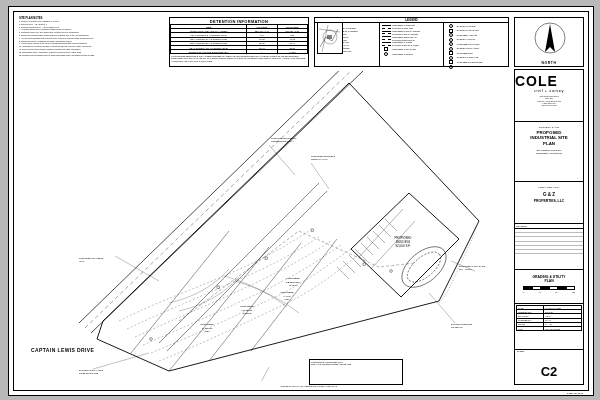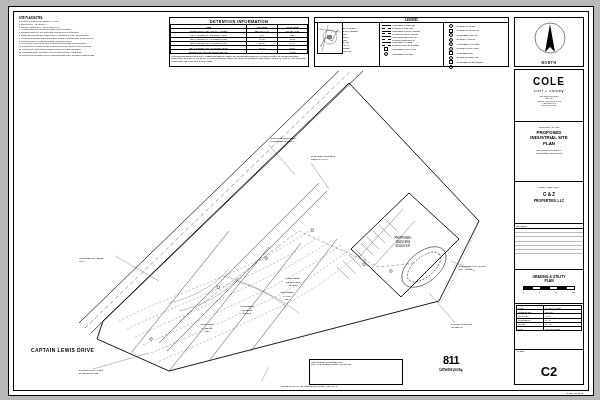--- a/index.html
+++ b/index.html
@@ -40,21 +40,21 @@
   #keymap svg{display:block}
 
   
   #north{left:505px;top:10px;width:70px;height:50px;}
   #north .label{position:absolute;bottom:1px;width:100%;text-align:center;font-size:3.4px;font-weight:bold;letter-spacing:.6px;}
 
   
   #tb{left:505px;top:62px;width:70px;height:316px;}
   .tbrow{border-bottom:1px solid #000;box-sizing:border-box;width:100%;}
 
-  .logo .cole{font-size:10px;font-weight:bold;letter-spacing:1px;text-align:center;line-height:11px;}
+  .logo .cole{font-size:14px;font-weight:bold;letter-spacing:1px;line-height:11px;}
   .logo .sub{font-size:4px;text-align:center;letter-spacing:.5px;margin-top:1px;}
   .logo .addr{font-size:1.9px;text-align:center;line-height:2.3px;margin-top:2px;color:#222;}
 
   .proj .lbl{font-size:2.2px;text-align:center;letter-spacing:.3px;}
   .proj .nm{font-size:4.4px;font-weight:bold;text-align:center;line-height:5.4px;margin-top:2px;}
   .proj .addr{font-size:2.3px;text-align:center;line-height:2.9px;margin-top:3px;}
 
   .prep .lbl{font-size:2.2px;text-align:center;letter-spacing:.3px;}
   .prep .nm{font-size:4.6px;font-weight:bold;text-align:center;margin-top:4px;}
   .prep .nm2{font-size:3.4px;font-weight:bold;text-align:center;margin-top:1.5px;}
@@ -603,25 +603,20 @@
         <text x="60" y="300">EXISTING UTILITY POLE</text>
         <text x="60" y="303">TO BE RELOCATED</text>
         <text x="214" y="330">LIMIT OF DISTURBANCE</text>
         <text x="214" y="333">PROPOSED RETAINING WALL</text>
       </g>
     </svg>
 
     <div id="streetlabel">CAPTAIN LEWIS DRIVE</div>
   </div>
 
-  <div id="logo811">
-    <div class="num">811</div>
-    <div class="t1">know what's below.</div>
-    <div class="t2">Call before you dig.</div>
-  </div>
 
   <div class="stamp">
     <span style="white-space:pre-line;">PROFESSIONAL ENGINEER SEAL
 NOT VALID UNLESS SIGNED AND SEALED</span>
   </div>
 
   <div id="bottomline">Drawing No. 20xxxxx-C2 · DETENTION &amp; SITE LAYOUT PLAN</div>
   <div id="bottomright">SHEET NO. 20/05</div>
 </div>
 

